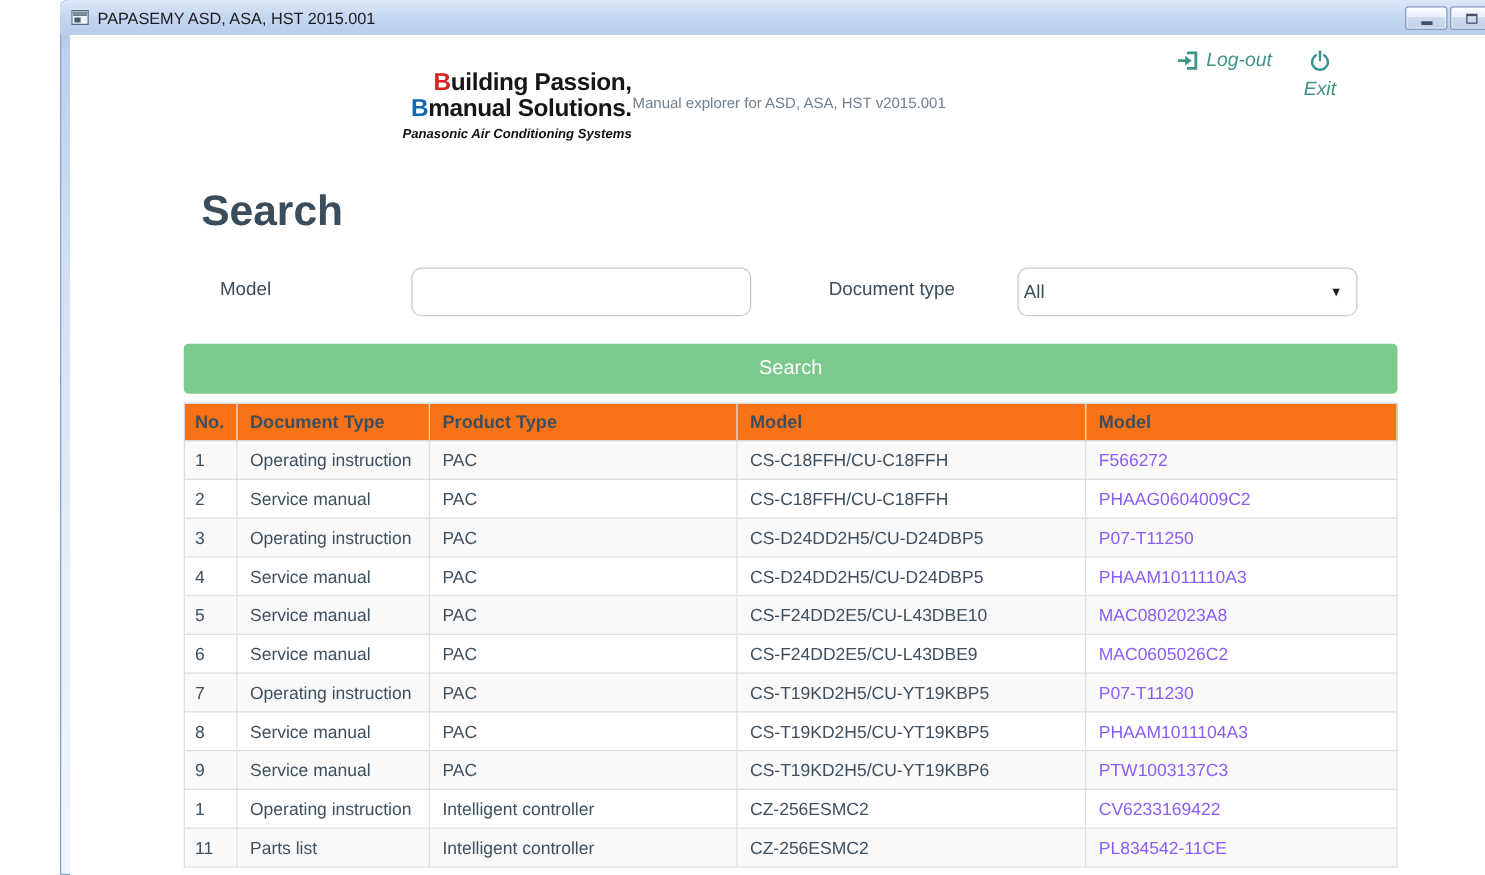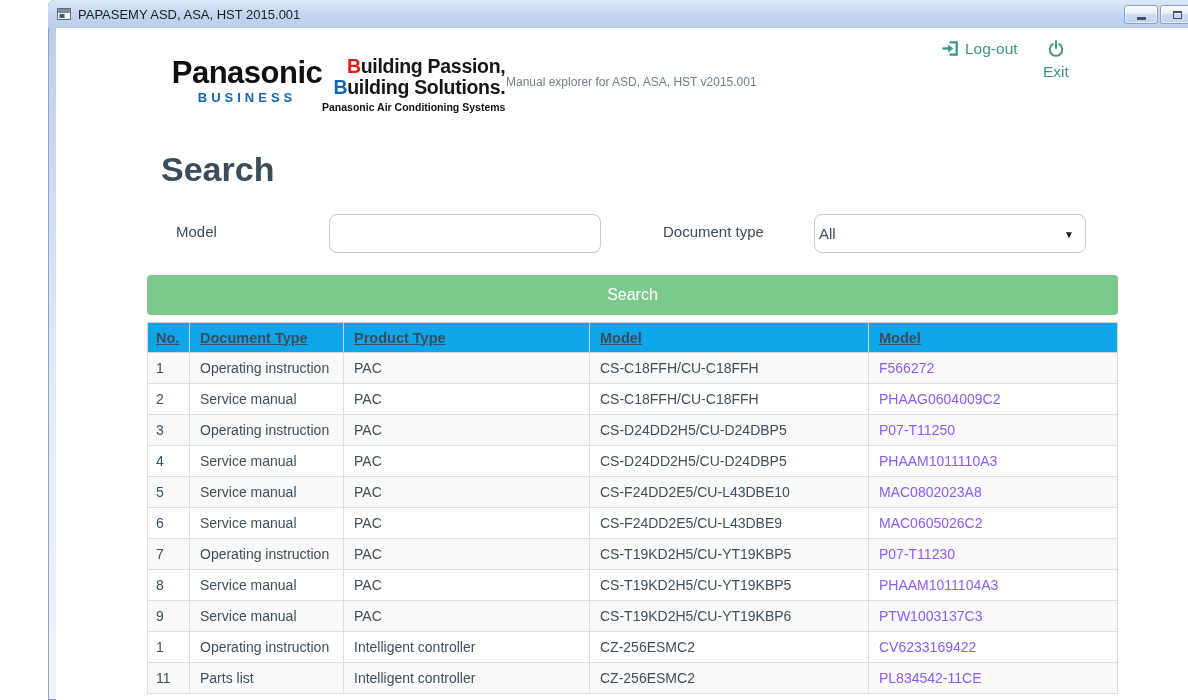--- a/index.html
+++ b/index.html
@@ -49,25 +49,25 @@
   .page { position:absolute; left:0; top:0; width:1155px; height:672px; background:#fff; overflow:hidden; }
 
   
   .pana-logo { position:absolute; left:107px; top:29px; width:168px; text-align:center; }
   .pana-word { font-size:31px; font-weight:bold; letter-spacing:-0.5px; color:#101010; line-height:32px; }
   .pana-business { margin-top:1px; font-size:13px; font-weight:bold; letter-spacing:4px; color:#1268b1; }
   .bps { position:absolute; left:266px; top:28px;text-align:right; }
   .bps-line { font-size:19.5px; font-weight:bold; letter-spacing:-0.3px; color:#161616; line-height:21px; }
   .b-red { color:#d7231d; }
   .b-blue { color:#1268b1; }
-  .bps-sub { margin-top:3px; font-size:10.5px; font-weight:bold; color:#111; }
+  .bps-sub { margin-top:3px; font-size:10.5px; font-weight:bold; color:#111;font-style:italic; }
   .app-subtitle { position:absolute; left:450px; top:47px; font-size:12px; color:#6f8090; }
   .session-link {
     position:absolute; top:11px; display:flex; align-items:center; gap:5px;
-    color:#3d9488; font-size:15.5px; cursor:pointer;
+    color:#3d9488; font-size:15.5px; cursor:pointer;font-style:italic;
   }
   .session-link.logout { left:885px; }
   .session-link.exit { left:987px;flex-direction:column; }
 
   
   .search-heading { position:absolute; left:105px; top:120px; margin:0; font-size:34px; font-weight:bold; color:#3b4c5b; line-height:42px; }
   .form-label { position:absolute; font-size:15px; color:#3b4c5b; }
   .model-label { left:120px; top:195px; }
   .doctype-label { left:607px; top:195px; }
   .model-input {
@@ -87,22 +87,22 @@
     color:#fff; font-size:16px; font-family:inherit; cursor:pointer;
   }
 
   
   .results {
     position:absolute; left:91px; top:294px; width:971px;
     border-collapse:collapse; table-layout:fixed;
     font-size:14px; color:#3e4f5e;
   }
   .results th {
-    background:#0ea5e9; border:1px solid #d6d6d6; height:30px;
-    padding:0 10px; text-align:left; font-weight:bold; font-size:14.5px; color:#3c4e5d;text-decoration:underline;
+    background:#f97316; border:1px solid #d6d6d6; height:30px;
+    padding:0 10px; text-align:left; font-weight:bold; font-size:14.5px; color:#3c4e5d;
   }
   .results td {
     border:1px solid #dedede; height:31px; padding:0 10px; text-align:left;
     background:#fff; overflow:hidden; white-space:nowrap;
   }
   .results tbody tr:nth-child(odd) td { background:#f9f9f9; }
   .results td:first-child, .results th:first-child { padding-left:8px; }
   .view-link { color:#8b5cf6; text-decoration:none; }
 
   
@@ -144,28 +144,24 @@
           <line x1="1.5" y1="1" x2="9.5" y2="9" stroke="#ffffff" stroke-width="2.2"></line>
           <line x1="9.5" y1="1" x2="1.5" y2="9" stroke="#ffffff" stroke-width="2.2"></line>
         </svg>
       </div>
     </div>
   </div>
 
   <div class="content">
     <div class="page">
 
-      <div class="pana-logo">
-        <div class="pana-word">Panasonic</div>
-        <div class="pana-business">BUSINESS</div>
-      </div>
 
       <div class="bps">
         <div class="bps-line"><span class="b-red">B</span><span>uilding Passion,</span></div>
-        <div class="bps-line"><span class="b-blue">B</span><span>uilding Solutions.</span></div>
+        <div class="bps-line"><span class="b-blue">B</span><span>manual Solutions.</span></div>
         <div class="bps-sub">Panasonic Air Conditioning Systems</div>
       </div>
 
       <div class="app-subtitle">Manual explorer for ASD, ASA, HST v2015.001</div>
 
       <div class="session-link logout">
         <svg width="19" height="19" viewBox="0 0 20 20">
           <polyline points="9,3.5 16.5,3.5 16.5,16.5 9,16.5" fill="none" stroke="#3d9488" stroke-width="2.4"></polyline>
           <line x1="1.5" y1="10" x2="9" y2="10" stroke="#3d9488" stroke-width="2.4"></line>
           <polygon points="7.5,5.8 13,10 7.5,14.2" fill="#3d9488"></polygon>

